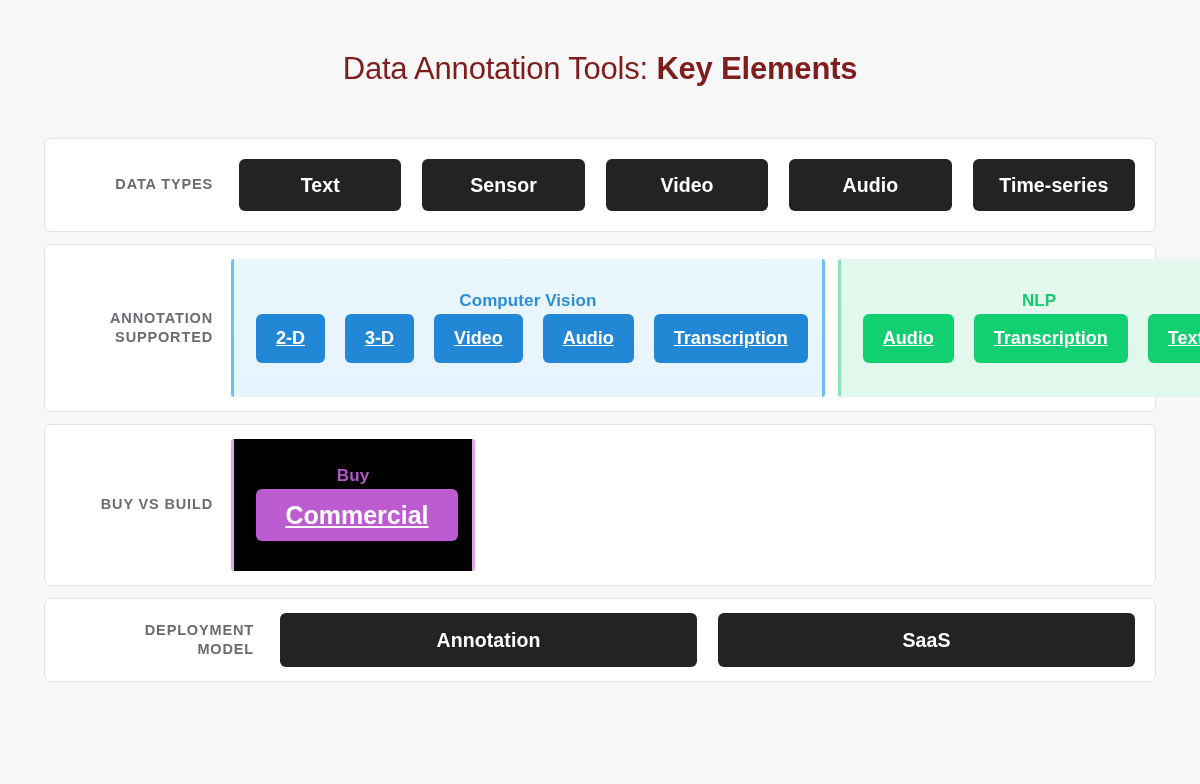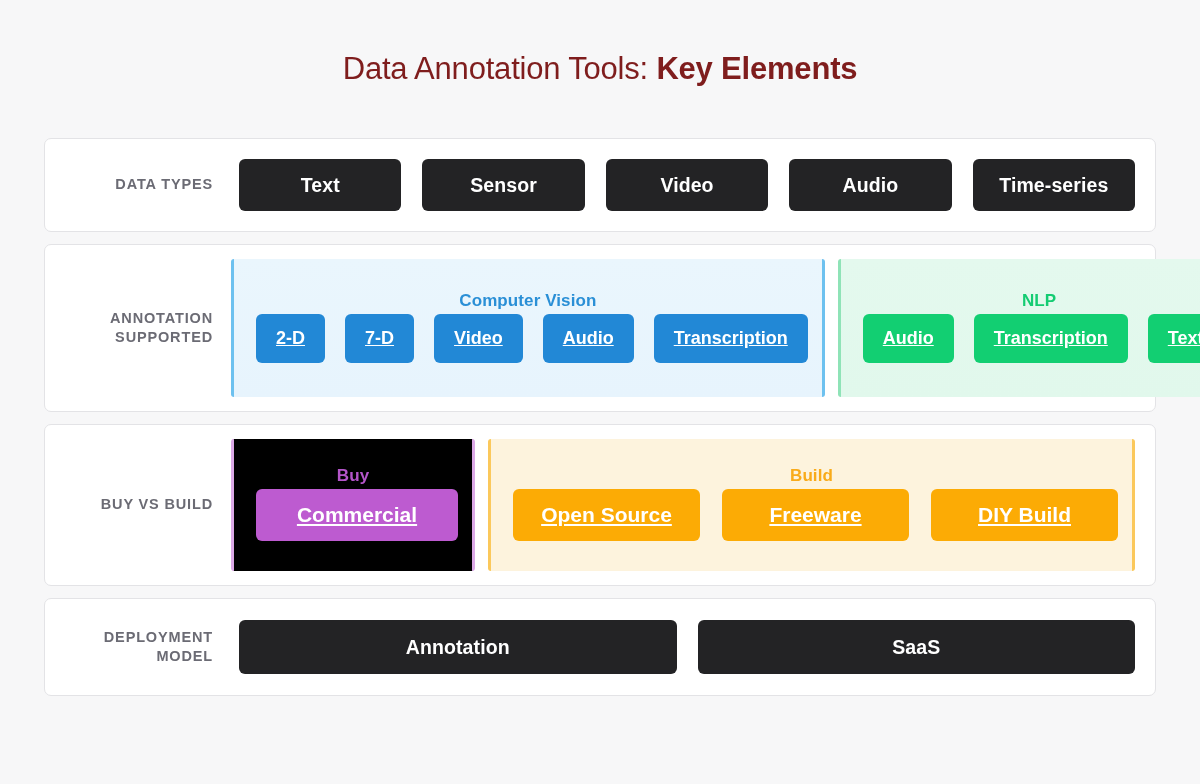--- a/index.html
+++ b/index.html
@@ -48,21 +48,21 @@
     border: 1px solid #e3e3e6;
     border-radius: 7px;
     display: flex;
     align-items: center;
     margin-bottom: 12px;
     flex: none;
   }
   .row-card.r1 { height: 94px; }
   .row-card.r2 { height: 168px; }
   .row-card.r3 { height: 162px; }
-  .row-card.r4 { height: 98px; }
+  .row-card.r4 { height: 84px; padding-left: 41px; }
 
   .row-label {
     width: 186px;
     flex: none;
     padding-right: 18px;
     text-align: right;
     font-size: 14.5px;
     font-weight: 700;
     letter-spacing: 0.85px;
     line-height: 1.32;
@@ -176,21 +176,21 @@
     flex: 1 1 0;
     background: #fdf3dd;
     border-left: 3px solid #fbc85b;
     border-right: 3px solid #fbc85b;
   }
   .group.build .group-title { color: #f9ab1a; }
   .group.build .chip { background: #fcab05; flex: 1 1 0; }
 
   .group.buy .group-chips,
   .group.build .group-chips { gap: 14px; }
-  .group.buy .chip, .group.build .chip { height: 52px; font-size: 21px; }
+  .group.buy .chip, .group.build .chip { height: 52px; font-size: 25px; }
 </style>
 </head>
 <body>
 
 <div class="page">
 
   <div class="title-bar">
     <h1 class="title"><span>Data Annotation Tools: </span><span class="strong">Key Elements</span></h1>
   </div>
 
@@ -208,21 +208,21 @@
   <div class="row-card r2">
     <div class="row-label">ANNOTATION
 SUPPORTED</div>
     <div class="row-body">
       <div class="groups">
 
         <div class="group cv">
           <div class="group-title">Computer Vision</div>
           <div class="group-chips">
             <div class="chip">2-D</div>
-            <div class="chip">7-D</div>
+            <div class="chip">3-D</div>
             <div class="chip">Video</div>
             <div class="chip">Audio</div>
             <div class="chip">Transcription</div>
           </div>
         </div>
 
         <div class="group nlp">
           <div class="group-title">NLP</div>
           <div class="group-chips">
             <div class="chip">Audio</div>
@@ -240,28 +240,20 @@
     <div class="row-body">
       <div class="groups">
 
         <div class="group buy">
           <div class="group-title">Buy</div>
           <div class="group-chips">
             <div class="chip">Commercial</div>
           </div>
         </div>
 
-        <div class="group build">
-          <div class="group-title">Build</div>
-          <div class="group-chips">
-            <div class="chip">Open Source</div>
-            <div class="chip">Freeware</div>
-            <div class="chip">DIY Build</div>
-          </div>
-        </div>
 
       </div>
     </div>
   </div>
 
   <div class="row-card r4">
     <div class="row-label">DEPLOYMENT
 MODEL</div>
     <div class="row-body">
       <div class="chip dark">Annotation</div>

